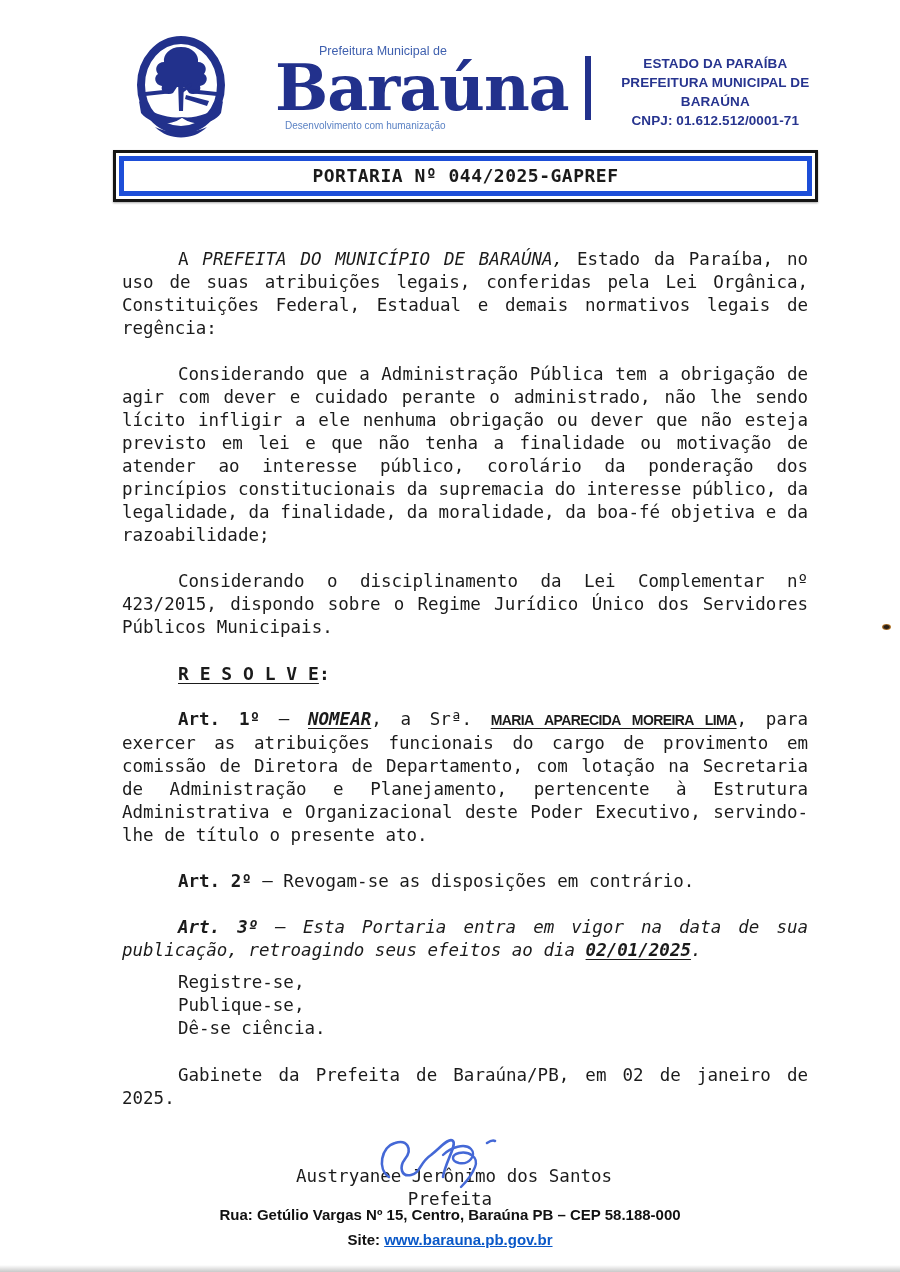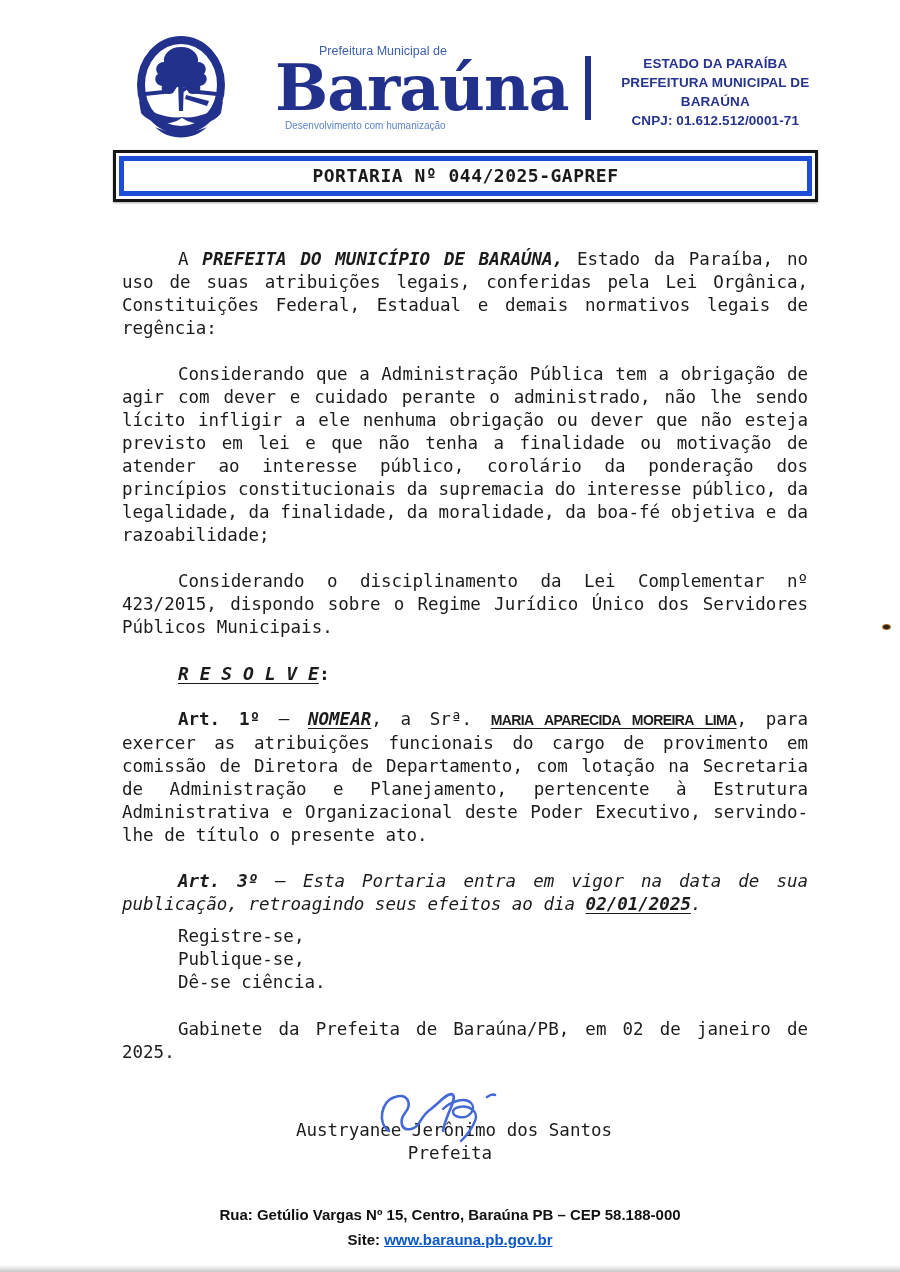--- a/index.html
+++ b/index.html
@@ -88,27 +88,27 @@
     width: 686px;
     font-size: 17.5px;
     line-height: 23px;
   }
   p.para {
     text-align: justify;
     text-indent: 56px;
     margin-bottom: 23px;
   }
   p.tight { margin-bottom: 9px; font-style: italic; }
-  .bi { font-weight: bold; font-style: italic; }
+  .bi { font-weight: normal; font-style: italic; }
   .resolve-line {
     margin: 0 0 23px 56px;
     font-weight: bold;
     font-size: 18px;
   }
-  .resolve-u { text-decoration: underline; text-underline-offset: 3px; font-style: italic; }
+  .resolve-u { text-decoration: underline; text-underline-offset: 3px; }
   .nomear {
     font-weight: bold; font-style: italic;
     text-decoration: underline; text-underline-offset: 3px;
   }
   .person-name {
     font-family: "Liberation Sans", sans-serif;
     font-weight: bold;
     font-size: 14px;
     letter-spacing: -0.6px;
     text-decoration: underline;
@@ -204,20 +204,21 @@
     <p class="para"><span>A </span><span class="bi">PREFEITA DO MUNICÍPIO DE BARAÚNA,</span><span> Estado da Paraíba, no uso de suas atribuições legais, conferidas pela Lei Orgânica, Constituições Federal, Estadual e demais normativos legais de regência:</span></p>
 
     <p class="para">Considerando que a Administração Pública tem a obrigação de agir com dever e cuidado perante o administrado, não lhe sendo lícito infligir a ele nenhuma obrigação ou dever que não esteja previsto em lei e que não tenha a finalidade ou motivação de atender ao interesse público, corolário da ponderação dos princípios constitucionais da supremacia do interesse público, da legalidade, da finalidade, da moralidade, da boa-fé objetiva e da razoabilidade;</p>
 
     <p class="para">Considerando o disciplinamento da Lei Complementar nº 423/2015, dispondo sobre o Regime Jurídico Único dos Servidores Públicos Municipais.</p>
 
     <p class="resolve-line"><span class="resolve-u">R E S O L V E</span><span>:</span></p>
 
     <p class="para"><b>Art. 1º</b><span> – </span><span class="nomear">NOMEAR</span><span>, a Srª. </span><span class="person-name">MARIA APARECIDA MOREIRA LIMA</span><span>, para exercer as atribuições funcionais do cargo de provimento em comissão de Diretora de Departamento, com lotação na Secretaria de Administração e Planejamento, pertencente à Estrutura Administrativa e Organizacional deste Poder Executivo, servindo-lhe de título o presente ato.</span></p>
 
+    <p class="para"><b>Art. 2º</b><span> – Revogam-se as disposições em contrário.</span></p>
 
     <p class="para tight"><b>Art. 3º</b><span> – Esta Portaria entra em vigor na data de sua publicação, retroagindo seus efeitos ao dia </span><span class="date-u">02/01/2025</span><span>.</span></p>
 
     <div>
       <div class="closing-line">Registre-se,</div>
       <div class="closing-line">Publique-se,</div>
       <div class="closing-line">Dê-se ciência.</div>
     </div>
 
     <p class="para gabinete">Gabinete da Prefeita de Baraúna/PB, em 02 de janeiro de 2025.</p>

